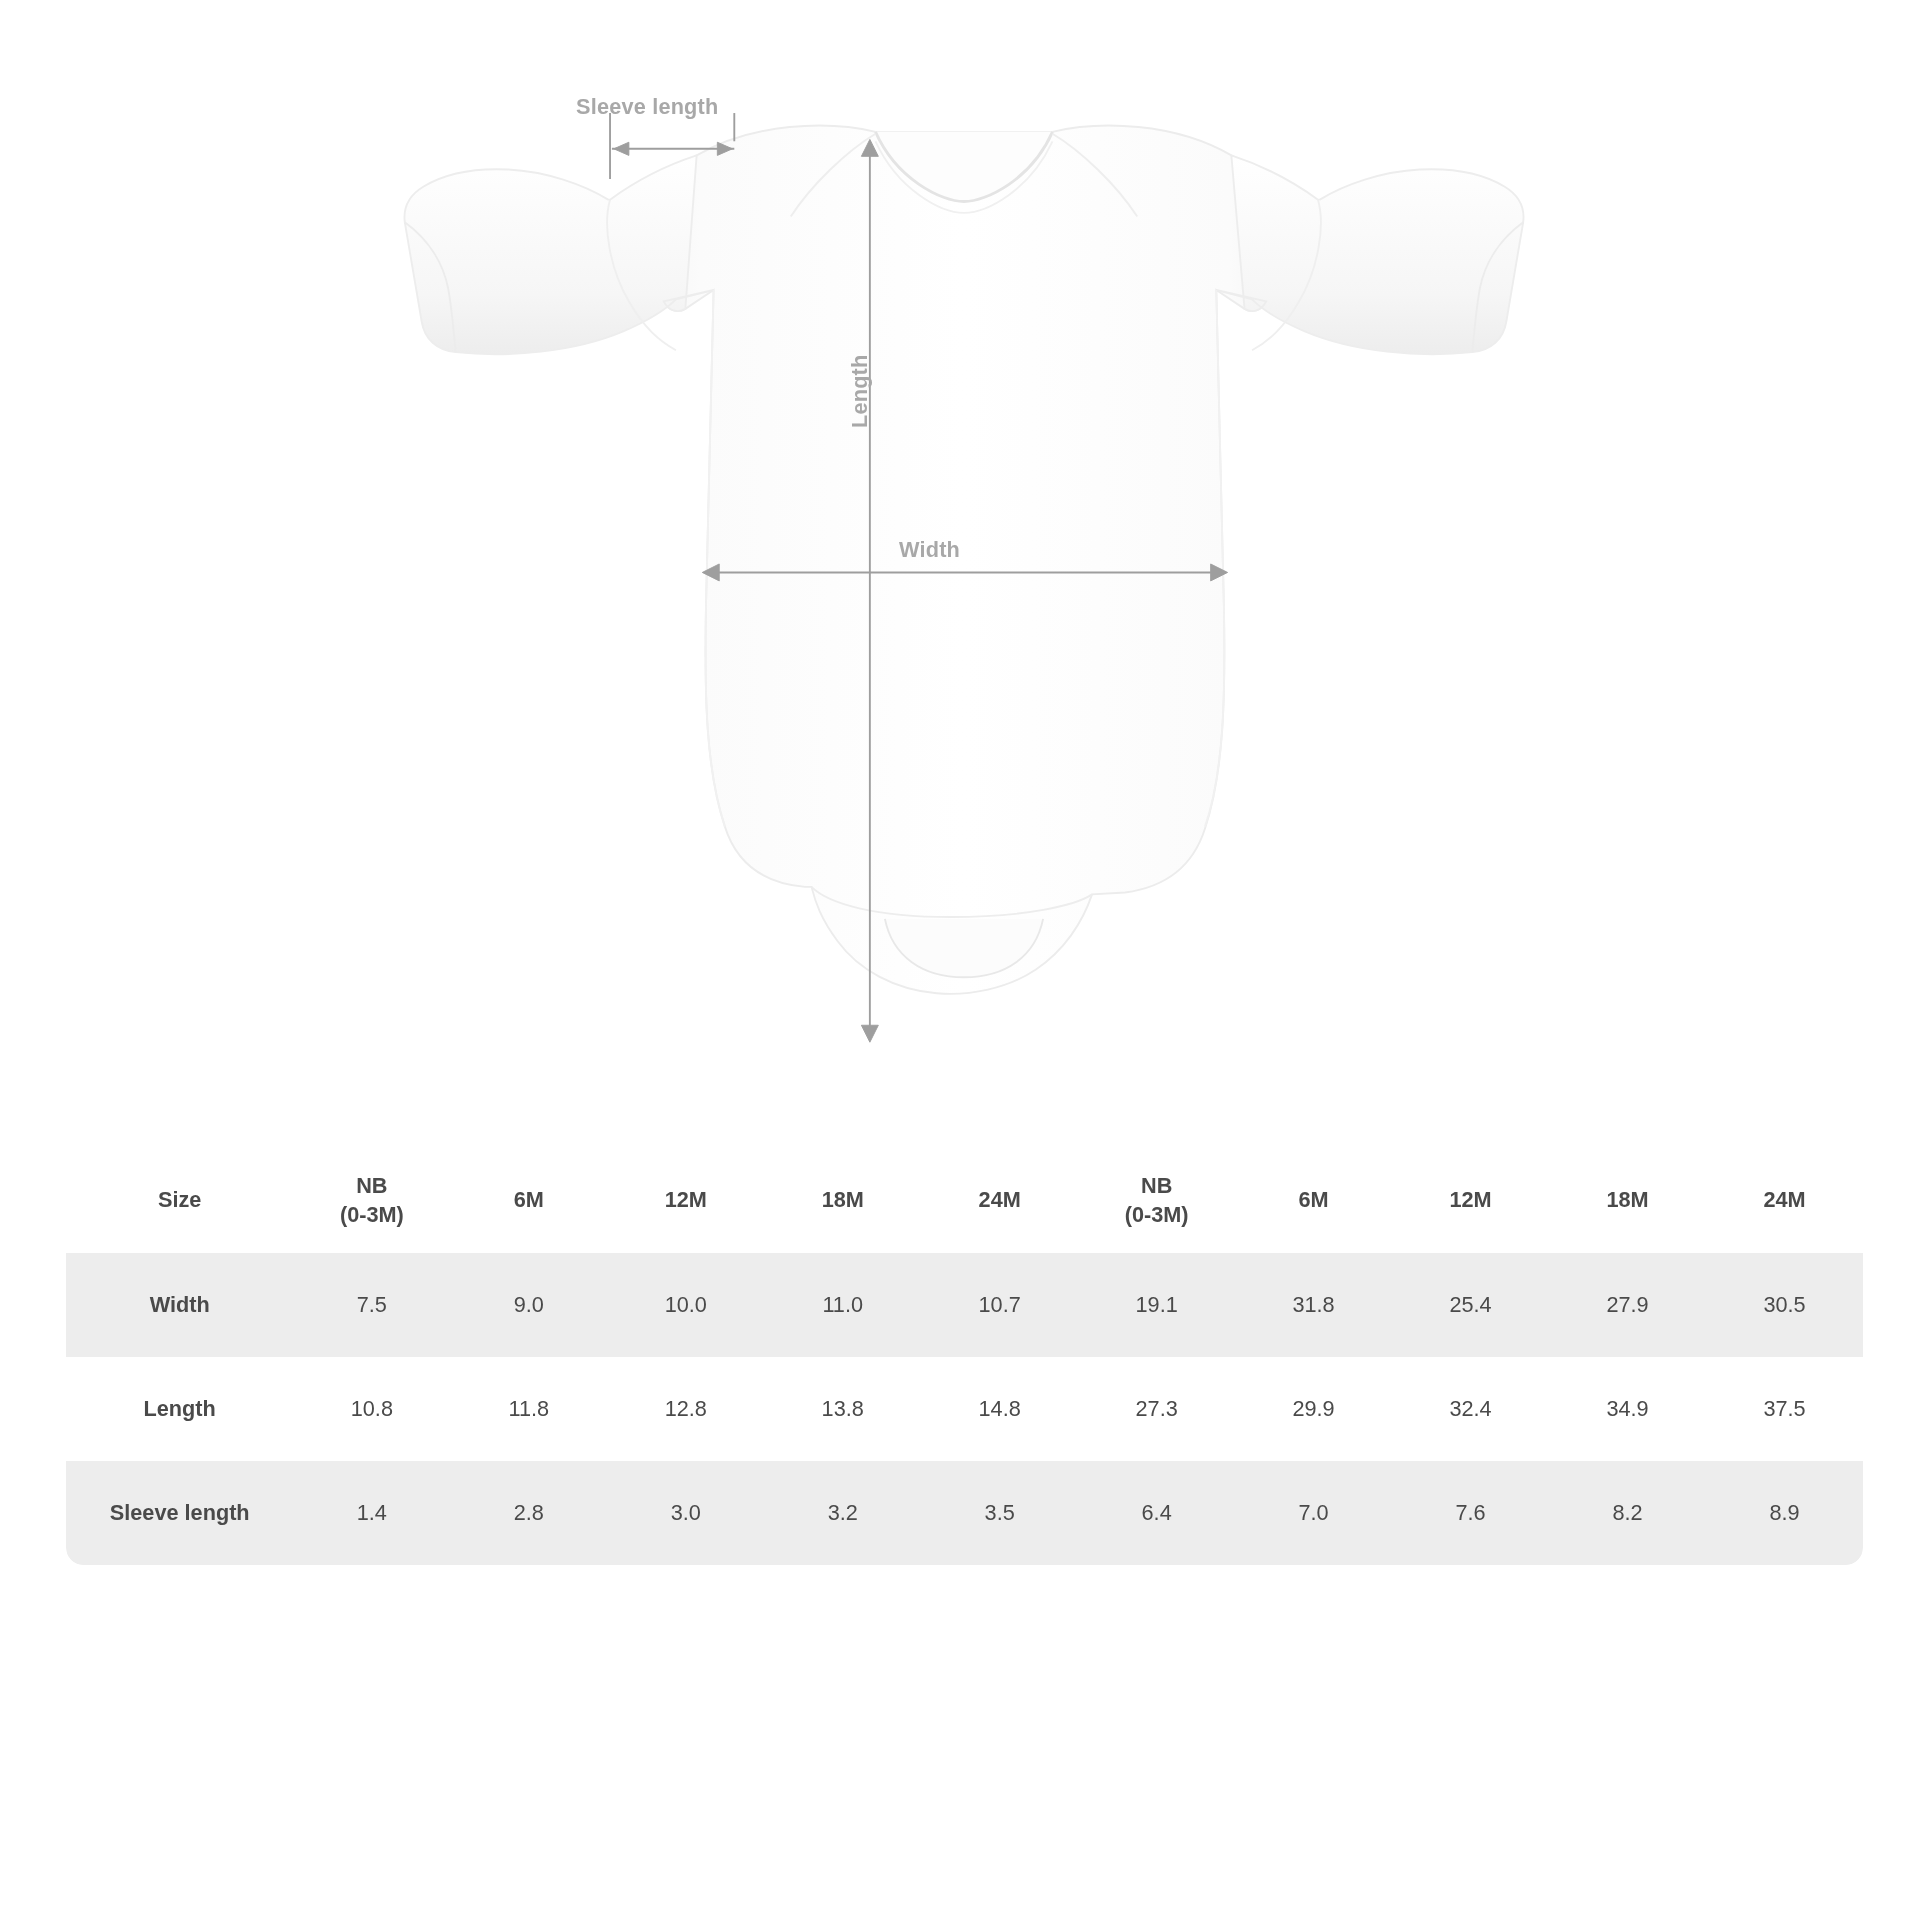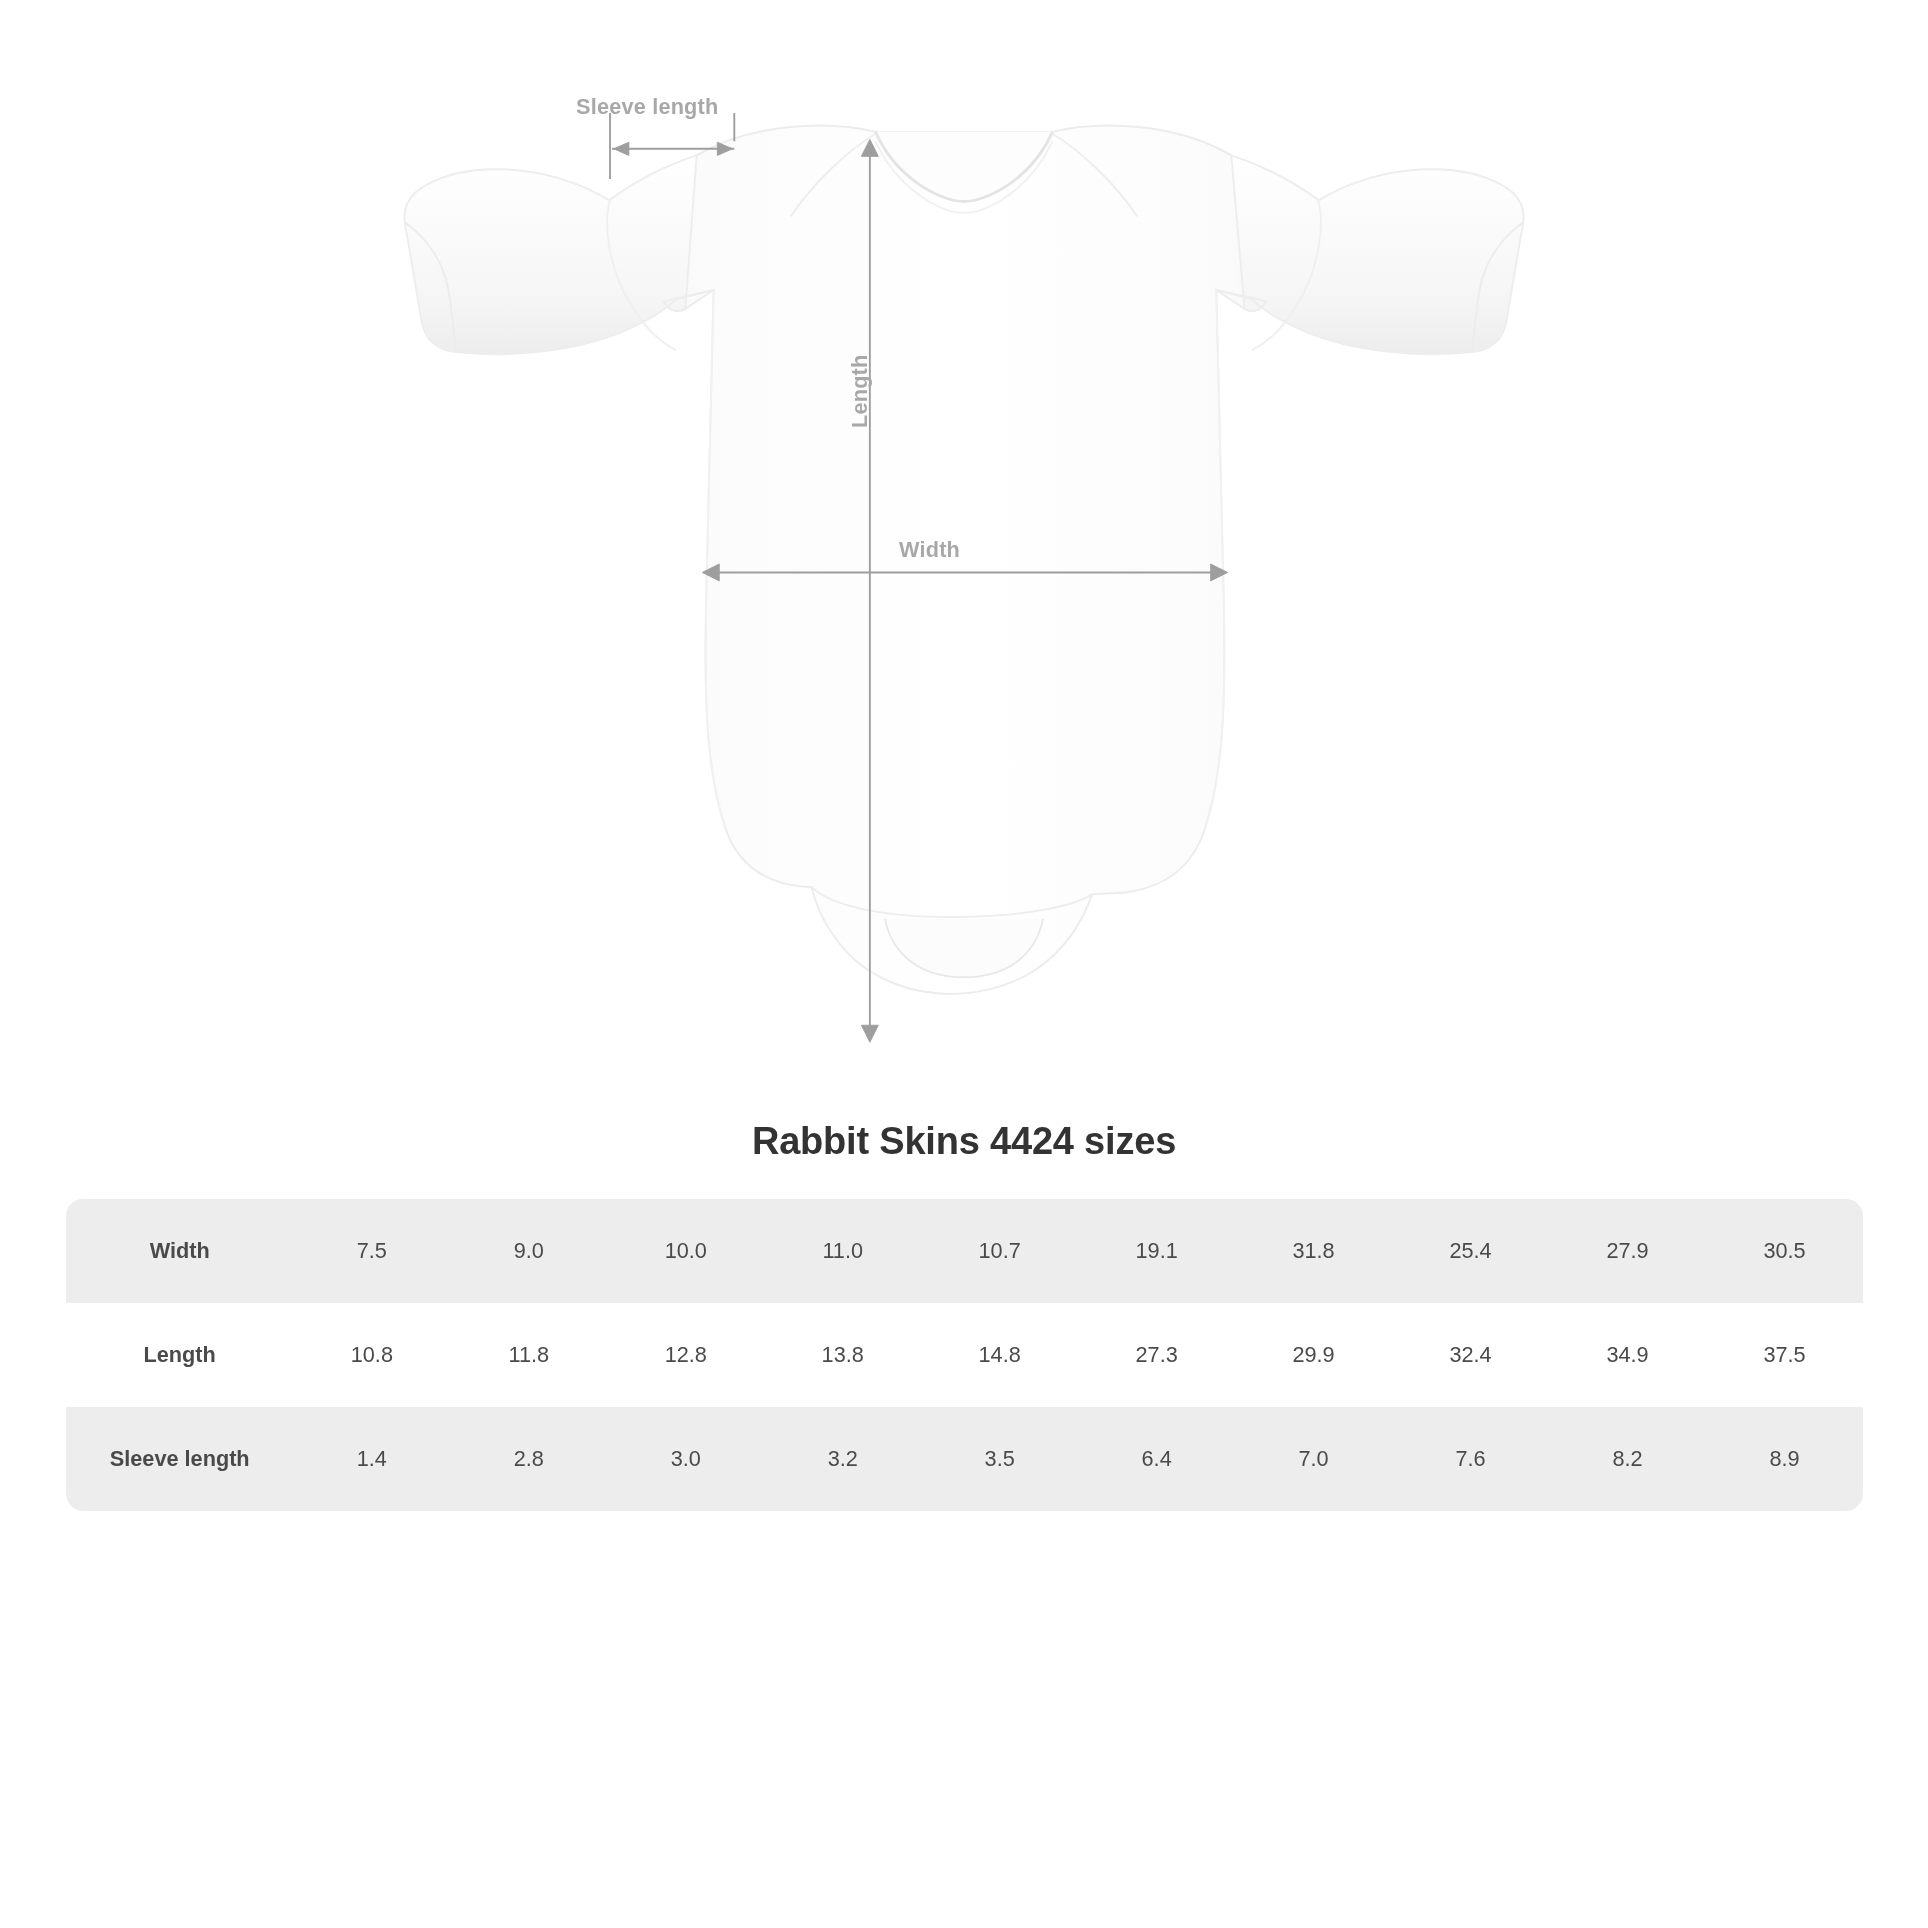--- a/index.html
+++ b/index.html
@@ -260,40 +260,58 @@
         <polygon points="1304,608 1286,599 1286,617"></polygon>
       </g>
     </svg>
 
     <div class="dim-label label-sleeve">Sleeve length</div>
     <div class="dim-label label-width">Width</div>
     <div class="dim-label label-length">Length</div>
   </div>
 
   <div class="title-block">
-    <h1 class="chart-title">Rabbit Skins 4424 sizes</h1>
   </div>
 
   <div class="table-wrap">
     <table class="size-table">
       <colgroup>
         <col class="c-first">
         <col class="c-data">
           <col class="c-data">
           <col class="c-data">
           <col class="c-data">
           <col class="c-data">
         <col class="c-data">
           <col class="c-data">
           <col class="c-data">
           <col class="c-data">
           <col class="c-data">
       </colgroup>
       <tbody>
 
+        <tr class="col-head">
+          <td>Size</td>
+          <td>
+            <div class="size-label">NB</div>
+            <div class="size-label">(0-3M)</div>
+          </td>
+          <td>6M</td>
+          <td>12M</td>
+          <td>18M</td>
+          <td>24M</td>
+          <td>
+            <div class="size-label">NB</div>
+            <div class="size-label">(0-3M)</div>
+          </td>
+          <td>6M</td>
+          <td>12M</td>
+          <td>18M</td>
+          <td>24M</td>
+        </tr>
 
         <tr class="data-row row-shade">
           <td class="row-label">Width</td>
           <td>7.5</td>
           <td>9.0</td>
           <td>10.0</td>
           <td>11.0</td>
           <td>10.7</td>
           <td>19.1</td>
           <td>31.8</td>

